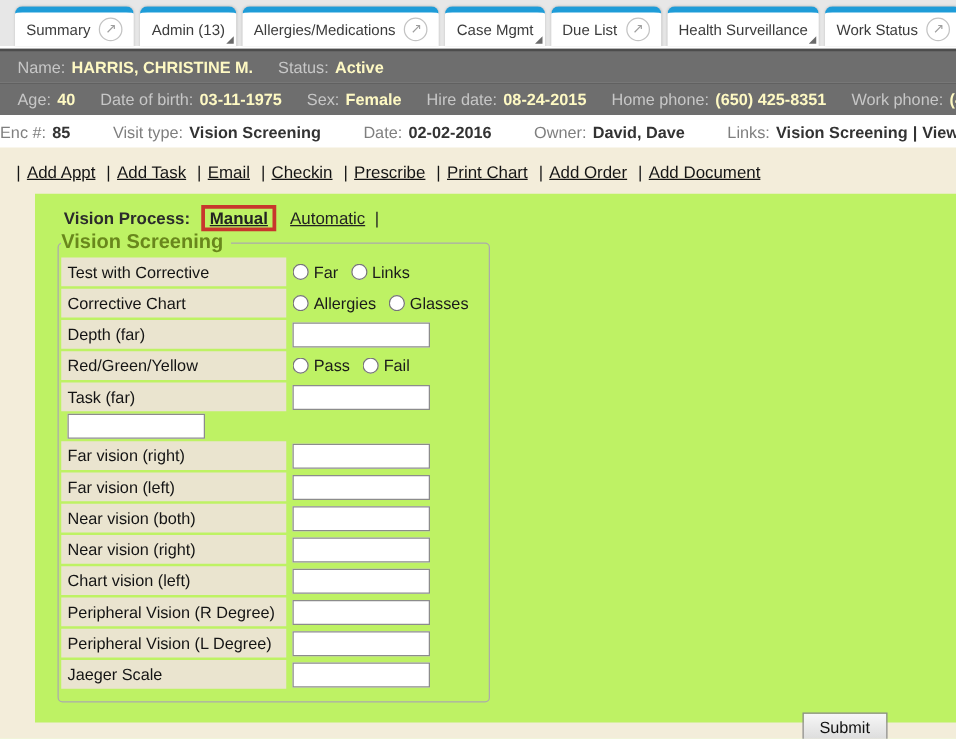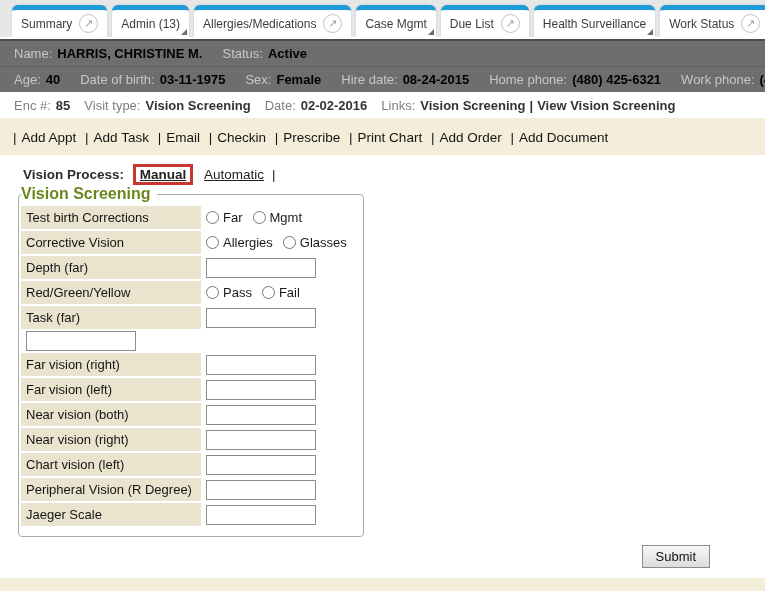--- a/index.html
+++ b/index.html
@@ -34,38 +34,38 @@
   }
   .white-strip{height:2px;background:#fff;}
   
   .infobar{
     background:var(--darkbar);color:#c7c7c7;display:flex;align-items:center;
     padding-left:14px;gap:20px;white-space:nowrap;overflow:hidden;
   }
   .bar1{height:27px;border-top:2px solid #4c4c4c;}
   .bar2{height:26px;border-top:1px solid #5d5d5d;}
   .infobar .lbl{color:#c7c7c7;margin-right:5px;}
-  .infobar .val{color:#000000;font-weight:bold;}
+  .infobar .val{color:#fef9c3;font-weight:bold;}
   .encbar{
     background:#fff;height:26px;display:flex;align-items:center;
-    padding-left:14px;gap:14px;white-space:nowrap;overflow:hidden;
+    gap:34px;white-space:nowrap;overflow:hidden;
   }
   .encbar .lbl{color:#7f7f7f;margin-right:5px;}
   .encbar .val{color:#333;font-weight:bold;}
   .enc-link{color:#333;font-weight:bold;text-decoration:none;cursor:pointer;}
   .enc-pipe{color:#333;font-weight:bold;margin:0 4px;}
   
   .cream-wrap{background:var(--cream);height:473px;}
   .links-row{
     height:37px;padding:12px 0 0 8px;font-size:13.5px;color:#141414;
     white-space:nowrap;overflow:hidden;
   }
-  .links-row a{color:#141414;cursor:pointer;}
+  .links-row a{color:#141414;text-decoration:underline;cursor:pointer;}
   .links-row .sep{margin:0 5px;}
-  .panel{background:#ffffff;margin-left:0;height:423px;padding-top:6px;position:relative;}
+  .panel{background:#bef264;margin-left:28px;height:423px;padding-top:6px;position:relative;}
   
   .vp-row{margin:3px 0 0 23px;font-size:13.5px;}
   .vp-label{font-weight:bold;color:#2c2c2c;}
   .manual-box{display:inline-block;border:3px solid var(--red);padding:0 4px;margin:0 3px 0 5px;}
   .vp-link{color:#222;text-decoration:underline;cursor:pointer;}
   .vp-manual{font-weight:bold;}
   .vp-auto{margin-left:4px;}
   .vp-pipe{margin-left:4px;color:#222;}
   
   fieldset.vform{
@@ -147,36 +147,39 @@
   <span>
     <span class="lbl">Date of birth:</span><span class="val">03-11-1975</span>
   </span>
   <span>
     <span class="lbl">Sex:</span><span class="val">Female</span>
   </span>
   <span>
     <span class="lbl">Hire date:</span><span class="val">08-24-2015</span>
   </span>
   <span>
-    <span class="lbl">Home phone:</span><span class="val">(480) 425-6321</span>
+    <span class="lbl">Home phone:</span><span class="val">(650) 425-8351</span>
   </span>
   <span>
     <span class="lbl">Work phone:</span><span class="val">(407) 939</span>
   </span>
 </div>
 
 <div class="encbar">
   <span>
     <span class="lbl">Enc #:</span><span class="val">85</span>
   </span>
   <span>
     <span class="lbl">Visit type:</span><span class="val">Vision Screening</span>
   </span>
   <span>
     <span class="lbl">Date:</span><span class="val">02-02-2016</span>
+  </span>
+  <span>
+    <span class="lbl">Owner:</span><span class="val">David, Dave</span>
   </span>
   <span>
     <span class="lbl">Links:</span><a class="enc-link">Vision Screening</a><span class="enc-pipe">|</span><a class="enc-link">View Vision Screening</a>
   </span>
 </div>
 
 <div class="cream-wrap">
 
   <div class="links-row">
     <span class="sep">|</span><a>Add Appt</a>
@@ -195,35 +198,35 @@
       <span class="vp-label">Vision Process:</span>
       <span class="manual-box"><a class="vp-link vp-manual">Manual</a></span>
       <a class="vp-link vp-auto">Automatic</a>
       <span class="vp-pipe">|</span>
     </div>
 
     <fieldset class="vform">
       <legend class="vlegend">Vision Screening</legend>
 
       <div class="frow">
-        <div class="frow-label">Test birth Corrections</div>
+        <div class="frow-label">Test with Corrective</div>
         <div class="frow-field">
           <label class="radio-opt">
               <input type="radio" name="g-corrections" style="">
               <span>Far</span>
             </label>
           <label class="radio-opt">
               <input type="radio" name="g-corrections" style="">
-              <span>Mgmt</span>
+              <span>Links</span>
             </label>
         </div>
       </div>
 
       <div class="frow">
-        <div class="frow-label">Corrective Vision</div>
+        <div class="frow-label">Corrective Chart</div>
         <div class="frow-field">
           <label class="radio-opt">
               <input type="radio" name="g-lenses" style="">
               <span>Allergies</span>
             </label>
           <label class="radio-opt">
               <input type="radio" name="g-lenses" style="">
               <span>Glasses</span>
             </label>
         </div>
@@ -298,20 +301,26 @@
           </div>
       </div>
 
       <div class="frow">
         <div class="frow-label">Peripheral Vision (R Degree)</div>
         <div class="frow-field">
             <input type="text" class="tinput" value="" style="">
           </div>
       </div>
 
+      <div class="frow">
+        <div class="frow-label">Peripheral Vision (L Degree)</div>
+        <div class="frow-field">
+            <input type="text" class="tinput" value="" style="">
+          </div>
+      </div>
 
       <div class="frow">
         <div class="frow-label">Jaeger Scale</div>
         <div class="frow-field">
             <input type="text" class="tinput" value="" style="">
           </div>
       </div>
 
     </fieldset>
 

